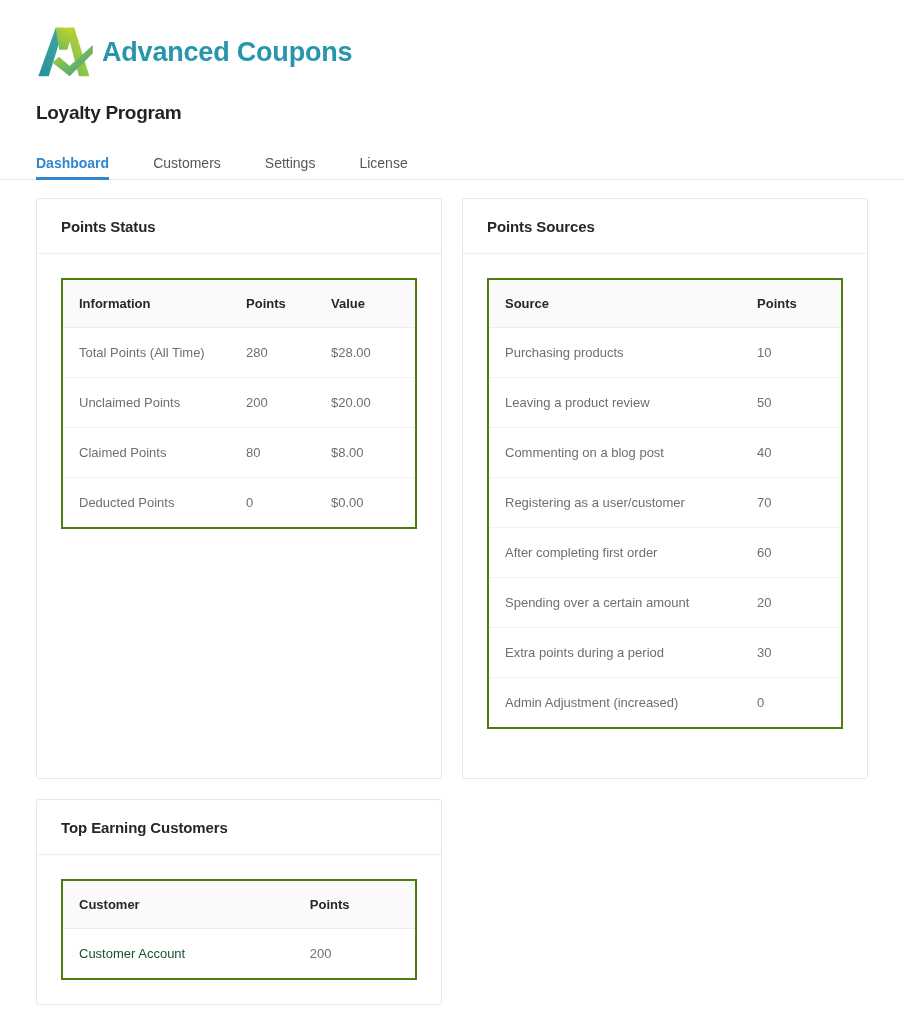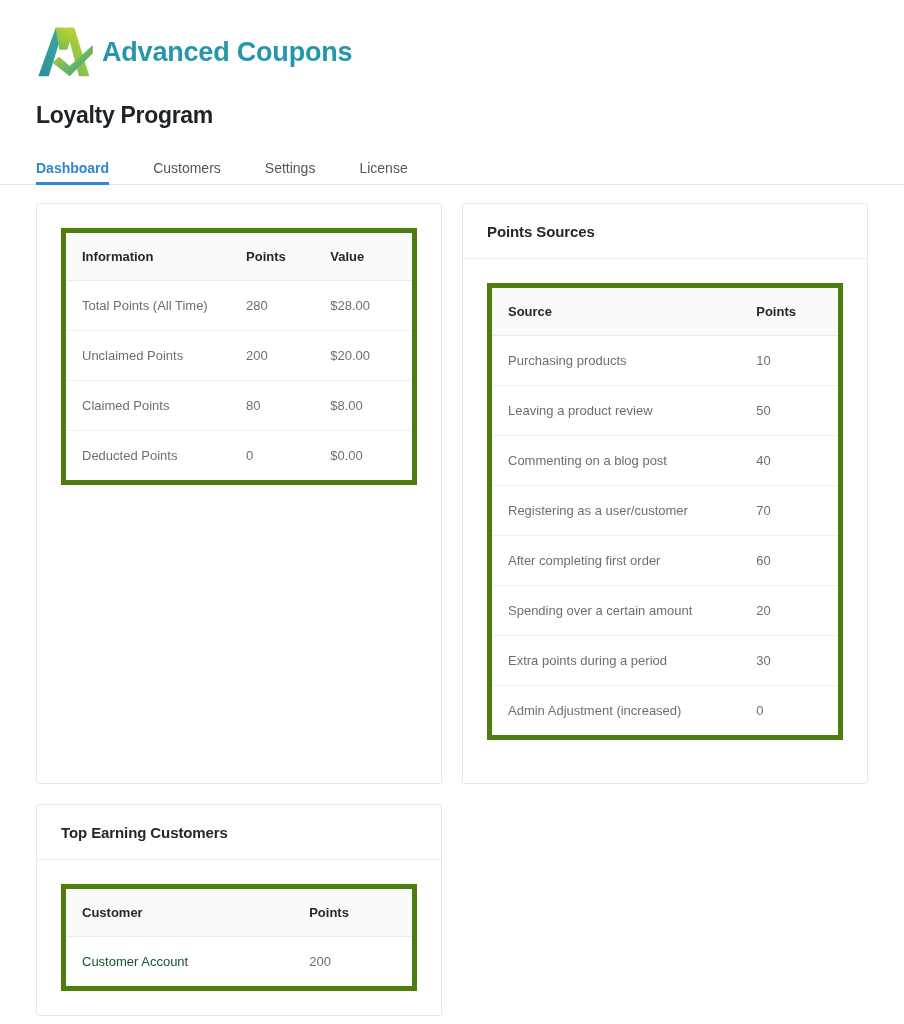--- a/index.html
+++ b/index.html
@@ -27,21 +27,21 @@
     font-weight: bold;
     color: #2596ab;
     letter-spacing: -0.2px;
     margin-left: 8px;
     white-space: nowrap;
   }
 
   
   .page-title {
     margin: 16px 0 0 36px;
-    font-size: 23px;
+    font-size: 19px;
     font-weight: bold;
     color: #1d2327;
     letter-spacing: -0.3px;
   }
 
   
   .tabbar {
     margin-top: 24px;
     padding-left: 36px;
     border-bottom: 1px solid #e6e6e6;
@@ -93,21 +93,21 @@
     font-weight: bold;
     color: #23282d;
     letter-spacing: -0.1px;
   }
   .card-body { padding: 24px; }
 
   
   table.data {
     width: 100%;
     border-collapse: collapse;
-    border: 5px solid #4d7c0f;
+    border: 2px solid #4d7c0f;
     border-radius: 0;
     table-layout: fixed;
   }
   table.data thead th {
     background: #fafafa;
     font-size: 13px;
     font-weight: bold;
     color: #23282d;
     text-align: left;
     padding: 16px 0 16px 0;
@@ -189,20 +189,23 @@
     <div class="tab">Customers</div>
     <div class="tab">Settings</div>
     <div class="tab">License</div>
   </div>
 
   <div class="grid">
 
     <div class="row">
 
       <div class="card card-status">
+        <div class="card-head">
+          <div class="card-title">Points Status</div>
+        </div>
         <div class="card-body">
           <table class="data">
             <thead>
               <tr>
                 <th class="c-info pad-l">Information</th>
                 <th class="c-pts">Points</th>
                 <th class="c-val">Value</th>
               </tr>
             </thead>
             <tbody>

